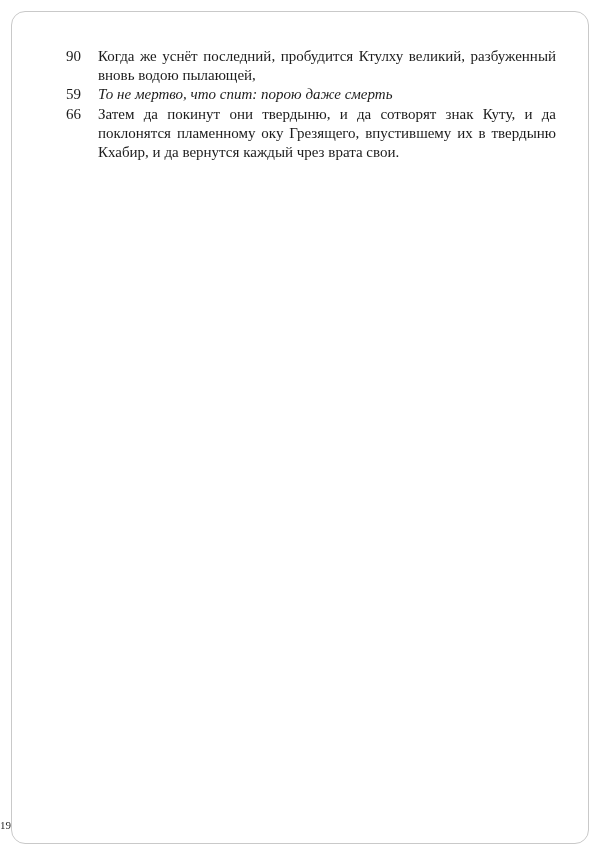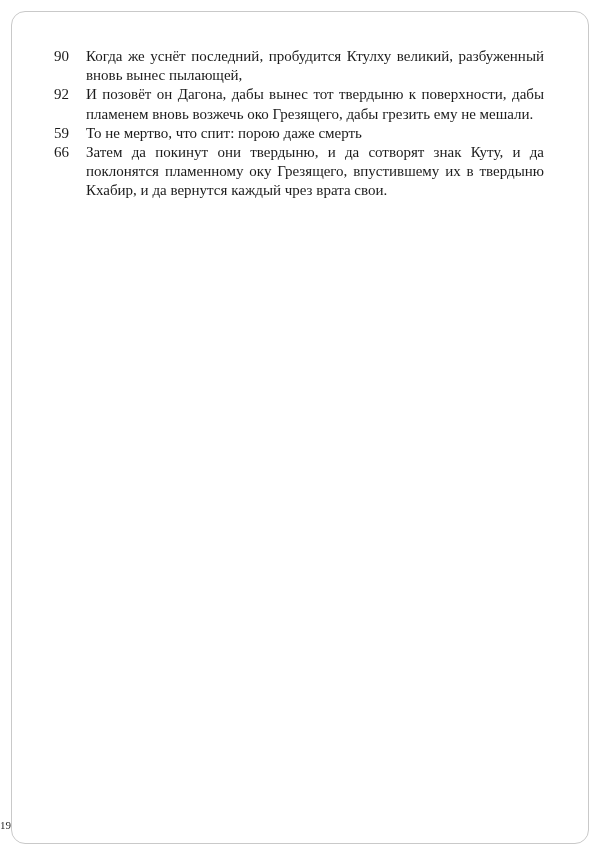--- a/index.html
+++ b/index.html
@@ -21,21 +21,21 @@
     left: 11px;
     right: 11px;
     bottom: 11px;
     border: 1px solid #c9c9c9;
     border-radius: 14px;
     pointer-events: none;
   }
   .content {
     position: absolute;
     top: 47px;
-    left: 54px;
+    left: 66px;
     width: 490px;
   }
   .verse {
     display: flex;
     align-items: flex-start;
     font-size: 15px;
     line-height: 19.2px;
   }
   .verse-num {
     flex: 0 0 20px;
@@ -43,47 +43,44 @@
     white-space: nowrap;
   }
   .verse-text {
     flex: 1 1 auto;
     padding-left: 12px;
     text-align: justify;
     hyphens: auto;
     -webkit-hyphens: auto;
   }
   .verse.italic .verse-text {
+    font-style: italic;
   }
   .page-number {
     position: absolute;
     bottom: 24px;
     left: 0;
     width: 100%;
     text-align: left;
     font-size: 11px;
     color: #2a2a2a;
   }
 </style>
 </head>
 <body>
 
 <div class="page-frame"></div>
 
 <div class="content" id="verse-list">
   <div class="verse">
     <span class="verse-num">90</span>
-    <span class="verse-text">Когда же уснёт последний, пробудится Ктулху великий, разбуженный вновь вынес пылающей,</span>
+    <span class="verse-text">Когда же уснёт последний, пробудится Ктулху великий, разбуженный вновь водою пылающей,</span>
   </div>
 
 
-  <div class="verse">
-    <span class="verse-num">92</span>
-    <span class="verse-text">И позовёт он Дагона, дабы вынес тот твердыню к поверхности, дабы пламенем вновь возжечь око Грезящего, дабы грезить ему не мешали.</span>
-  </div>
 
 
   <div class="verse italic">
     <span class="verse-num">59</span>
     <span class="verse-text">То не мертво, что спит: порою даже смерть</span>
   </div>
 
 
   <div class="verse">
     <span class="verse-num">66</span>

